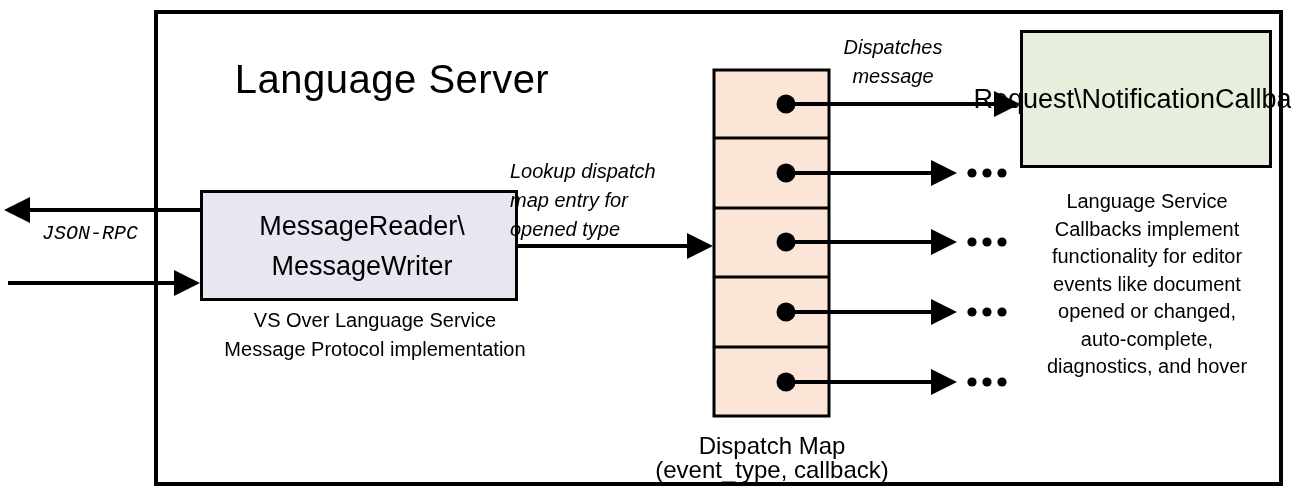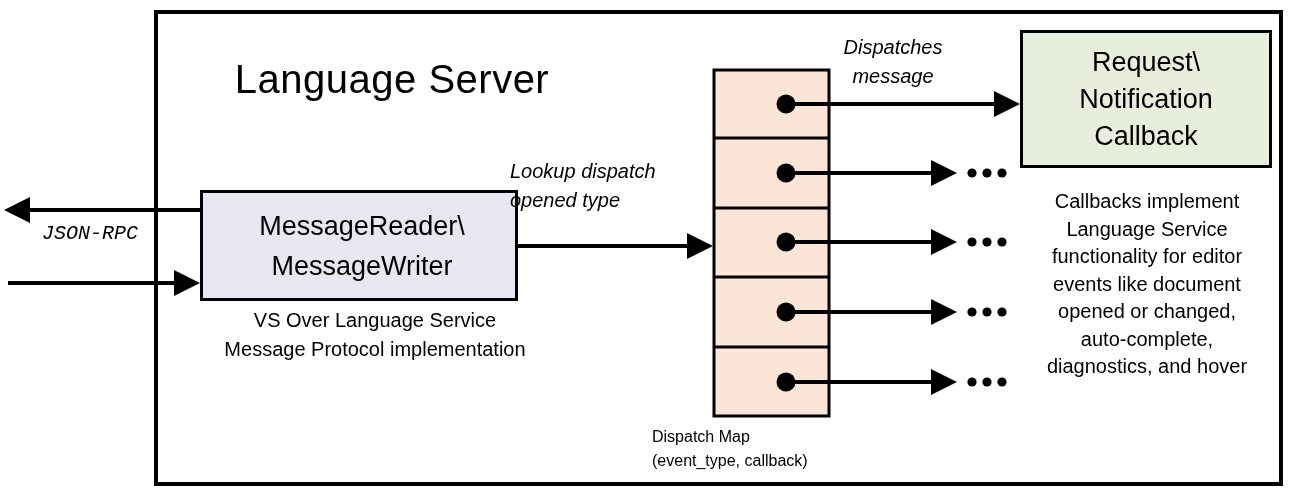--- a/index.html
+++ b/index.html
@@ -68,36 +68,36 @@
     font-size: 20px; font-style: italic;
     line-height: 29px;
   }
 
   .callback-box {
     left: 1020px; top: 30px;
     width: 252px; height: 138px;
     border: 3px solid #000;
     box-sizing: border-box;
     background: var(--callback-fill, #E8EEDC);
-    display: flex; flex-direction: column;
+    display: flex; 
     align-items: center; justify-content: center;
     font-size: 27px; line-height: 37px;
     text-align: center;
   }
 
   .callbacks-note {
     left: 1014px; top: 188px; width: 266px;
     text-align: center;
     font-size: 20px; line-height: 27.5px;
   }
 
   .map-label {
-    left: 652px; top: 425px; width: 240px;
-    text-align: left;
-    font-size: 16px; line-height: 24px;
+    left: 652px; top: 434px; width: 240px;
+    text-align: center;
+    font-size: 24px; line-height: 24px;
   }
 
   svg.connector-layer {
     position: absolute;
     left: 0; top: 0;
     width: 1291px; height: 494px;
     pointer-events: none;
   }
   .wire { stroke: #000; stroke-width: 4; fill: none; }
   .cellline { stroke: #000; stroke-width: 3; }
@@ -200,37 +200,38 @@
     <div>MessageReader\</div>
     <div>MessageWriter</div>
   </div>
   <div class="abs reader-caption">
     <div>VS Over Language Service</div>
     <div>Message Protocol implementation</div>
   </div>
 
   <div class="abs lookup-label">
     <div>Lookup dispatch</div>
+    <div>map entry for</div>
     <div>opened type</div>
   </div>
 
   <div class="abs dispatches-label">
     <div>Dispatches</div>
     <div>message</div>
   </div>
 
   <div class="abs callback-box">
     <div>Request\</div>
     <div>Notification</div>
     <div>Callback</div>
   </div>
 
   <div class="abs callbacks-note">
+    <div>Language Service</div>
     <div>Callbacks implement</div>
-    <div>Language Service</div>
     <div>functionality for editor</div>
     <div>events like document</div>
     <div>opened or changed,</div>
     <div>auto-complete,</div>
     <div>diagnostics, and hover</div>
   </div>
 
   <div class="abs map-label">
     <div>Dispatch Map</div>
     <div>(event_type, callback)</div>

